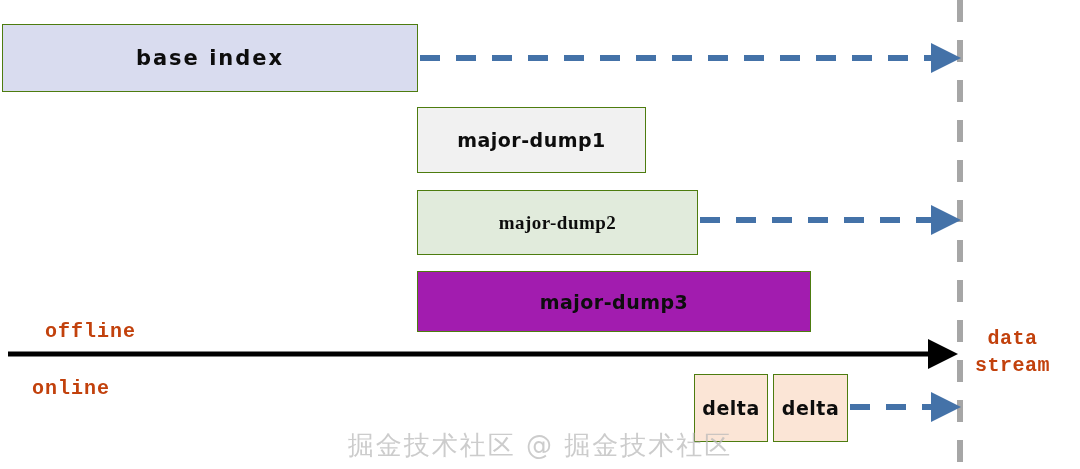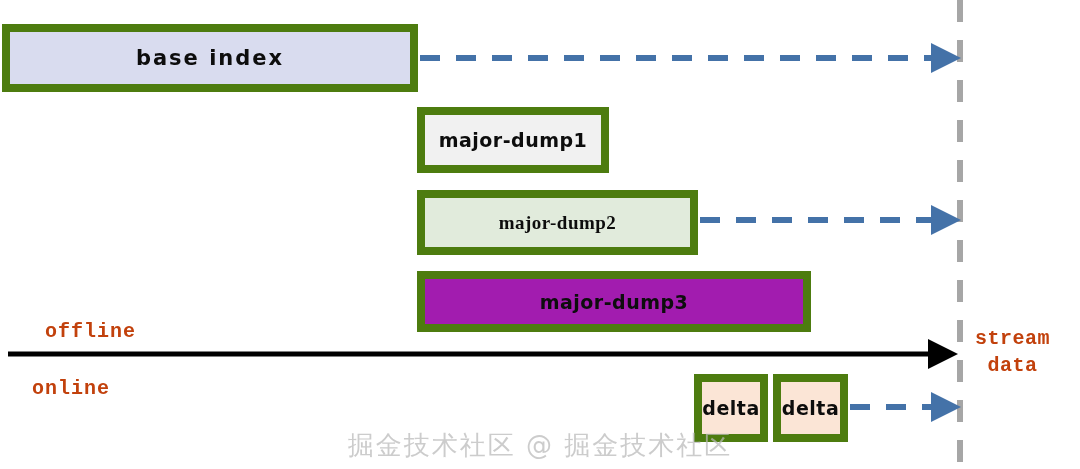--- a/index.html
+++ b/index.html
@@ -15,21 +15,21 @@
     width: 1080px;
     height: 469px;
     background: #ffffff;
     overflow: hidden;
   }
 
   
   .box {
     position: absolute;
     box-sizing: border-box;
-    border: 8px solid #4d7c0f;
+    border: 1px solid #4d7c0f;
     display: flex;
     align-items: center;
     justify-content: center;
     color: #0d0d0d;
     font-family: "DejaVu Sans", "Liberation Sans", sans-serif;
     font-weight: 700;
     letter-spacing: 0.5px;
     white-space: nowrap;
   }
   .box-label {
@@ -37,21 +37,21 @@
   }
 
   #box-base-index {
     left: 2px;  top: 24px;
     width: 416px; height: 68px;
     font-size: 21px;
     letter-spacing: 2px;
   }
   #box-major-dump1 {
     left: 417px; top: 107px;
-    width: 192px; height: 66px;
+    width: 229px; height: 66px;
     font-size: 19px;
   }
   #box-major-dump2 {
     left: 417px; top: 190px;
     width: 281px; height: 65px;
     font-size: 19px;
     font-family: Liberation Serif, serif;
   }
   #box-major-dump3 {
     left: 417px; top: 271px;
@@ -167,19 +167,19 @@
 
   <div class="box" id="box-delta-2" style="background:#fbe5d6;">
     <span class="box-label">delta</span>
   </div>
 
   <div class="plain-label" id="label-offline">offline</div>
 
   <div class="plain-label" id="label-online">online</div>
 
   <div class="plain-label" id="label-data-stream">
+    <span class="ds-line">data</span>
     <span class="ds-line">stream</span>
-    <span class="ds-line">data</span>
   </div>
 
   <div id="watermark">掘金技术社区 @ 掘金技术社区</div>
 
 </div>
 
 </body></html>

